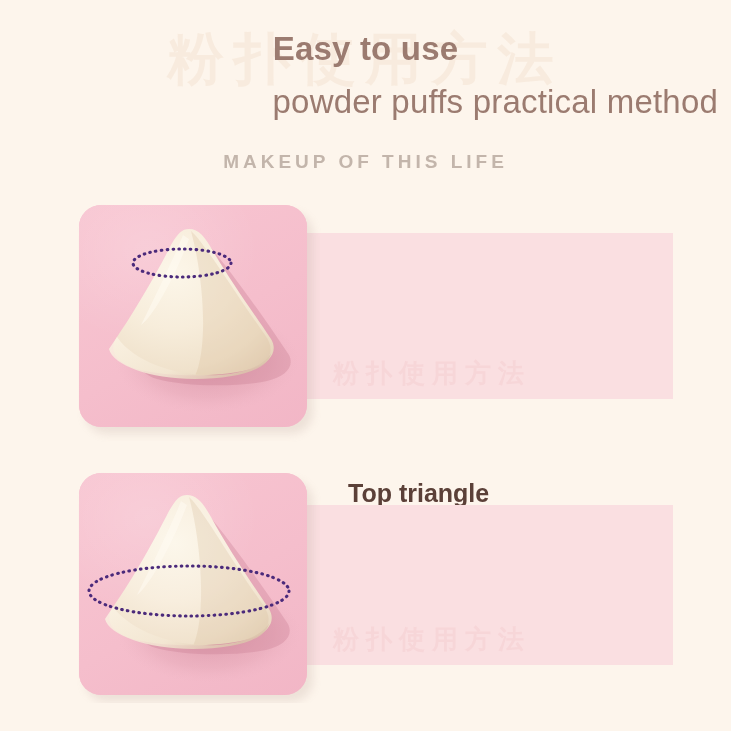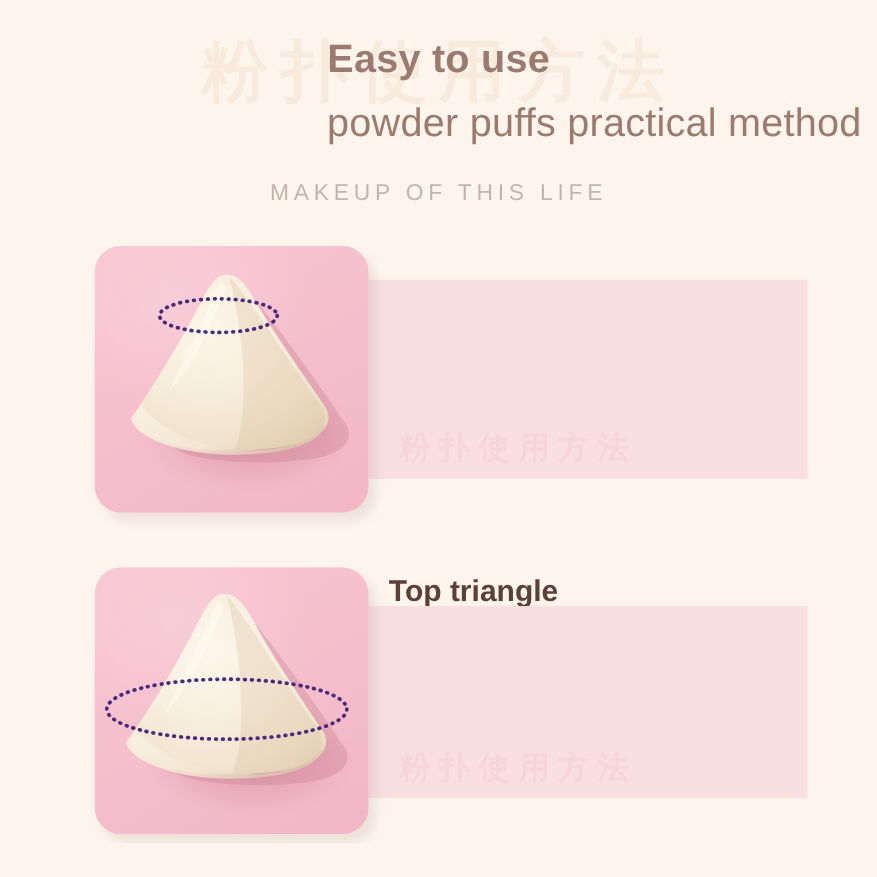--- a/index.html
+++ b/index.html
@@ -68,21 +68,21 @@
     font-weight: normal;
     color: #9B7B70;
     line-height: 1.15;
     letter-spacing: .2px;
     text-align: right;
   }
   .subtitle {
     margin: 0;
     padding-top: 17px;
     font-size: 19px;
-    font-weight: normal;
+    font-weight: bold;
     letter-spacing: 4.0px;
     color: #C3B5AB;
   }
 
   
   .row {
     position: absolute;
   }
   .row-1 { left: 0; top: 203px; }
   .row-2 { left: 0; top: 473px; }
@@ -125,21 +125,21 @@
     white-space: nowrap;
   }
   .card-body {
     position: absolute;
     margin: 0;
     font-size: 16.5px;
     line-height: 1.32;
     color: #6E565C;
     width: 330px;
   }
-  .row-1 .card-heading { left: 324px; top: 276px; }
+  .row-1 .card-heading { left: 348px; top: 276px; }
   .row-1 .card-body    { left: 332px; top: 325px; }
 
   
   .image-card {
     position: absolute;
     left: 79px;
     width: 228px;
     height: 222px;
     border-radius: 22px;
     background: #F6C0CE;

